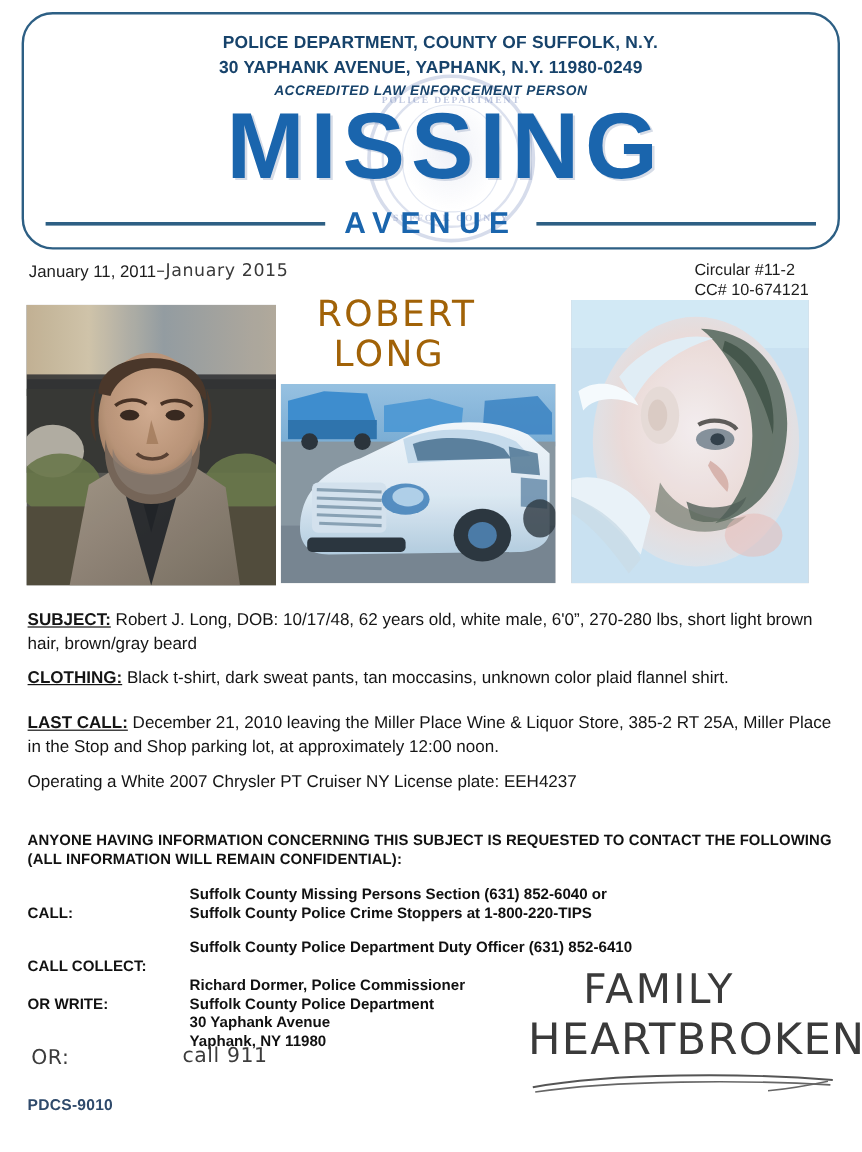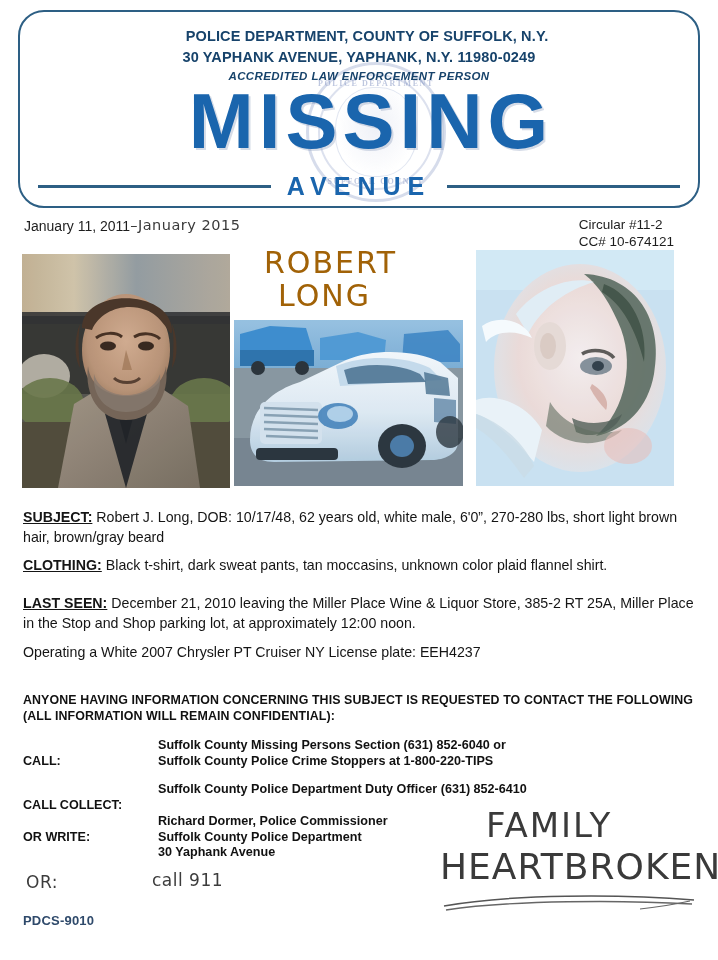--- a/index.html
+++ b/index.html
@@ -458,21 +458,21 @@
     <span class="lbl">SUBJECT:</span>
     <span>Robert J. Long, DOB: 10/17/48, 62 years old, white male, 6'0”, 270-280 lbs, short light brown hair, brown/gray beard</span>
   </div>
 
   <div class="desc" id="desc-clothing">
     <span class="lbl">CLOTHING:</span>
     <span>Black t-shirt, dark sweat pants, tan moccasins, unknown color plaid flannel shirt.</span>
   </div>
 
   <div class="desc" id="desc-lastseen">
-    <span class="lbl">LAST SEEN:</span>
+    <span class="lbl">LAST CALL:</span>
     <span>December 21, 2010 leaving the Miller Place Wine &amp; Liquor Store, 385-2 RT 25A, Miller Place in the Stop and Shop parking lot, at approximately 12:00 noon.</span>
   </div>
 
   <div class="desc" id="desc-vehicle">Operating a White 2007 Chrysler PT Cruiser NY License plate: EEH4237</div>
 
   <div class="notice">
     <div>ANYONE HAVING INFORMATION CONCERNING THIS SUBJECT IS REQUESTED TO CONTACT THE FOLLOWING</div>
     <div>(ALL INFORMATION WILL REMAIN CONFIDENTIAL):</div>
   </div>
 
@@ -488,20 +488,21 @@
     <span class="c-label">CALL COLLECT:</span>
     <div class="c-value">Suffolk County Police Department Duty Officer (631) 852-6410</div>
   </div>
 
   <div class="contact-row" id="row-orwrite">
     <span class="c-label">OR WRITE:</span>
     <div class="c-value">
       <div>Richard Dormer, Police Commissioner</div>
       <div>Suffolk County Police Department</div>
       <div>30 Yaphank Avenue</div>
+      <div>Yaphank, NY 11980</div>
     </div>
   </div>
 
   <div class="or-hand-row hand">
     <span>OR:</span>
     <span class="or-val">call 911</span>
   </div>
 
   <div class="form-code">PDCS-9010</div>
 

